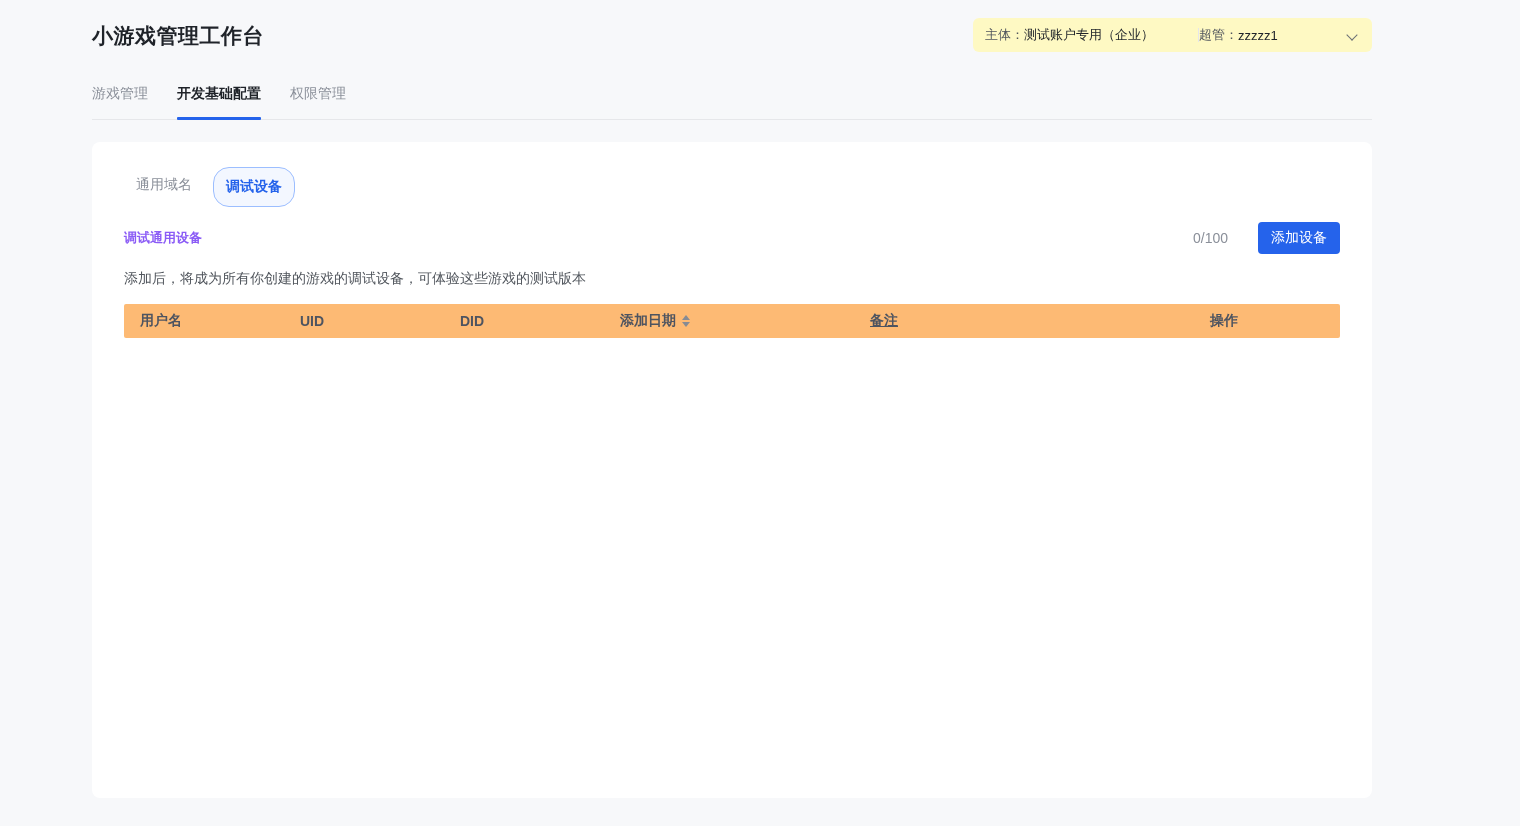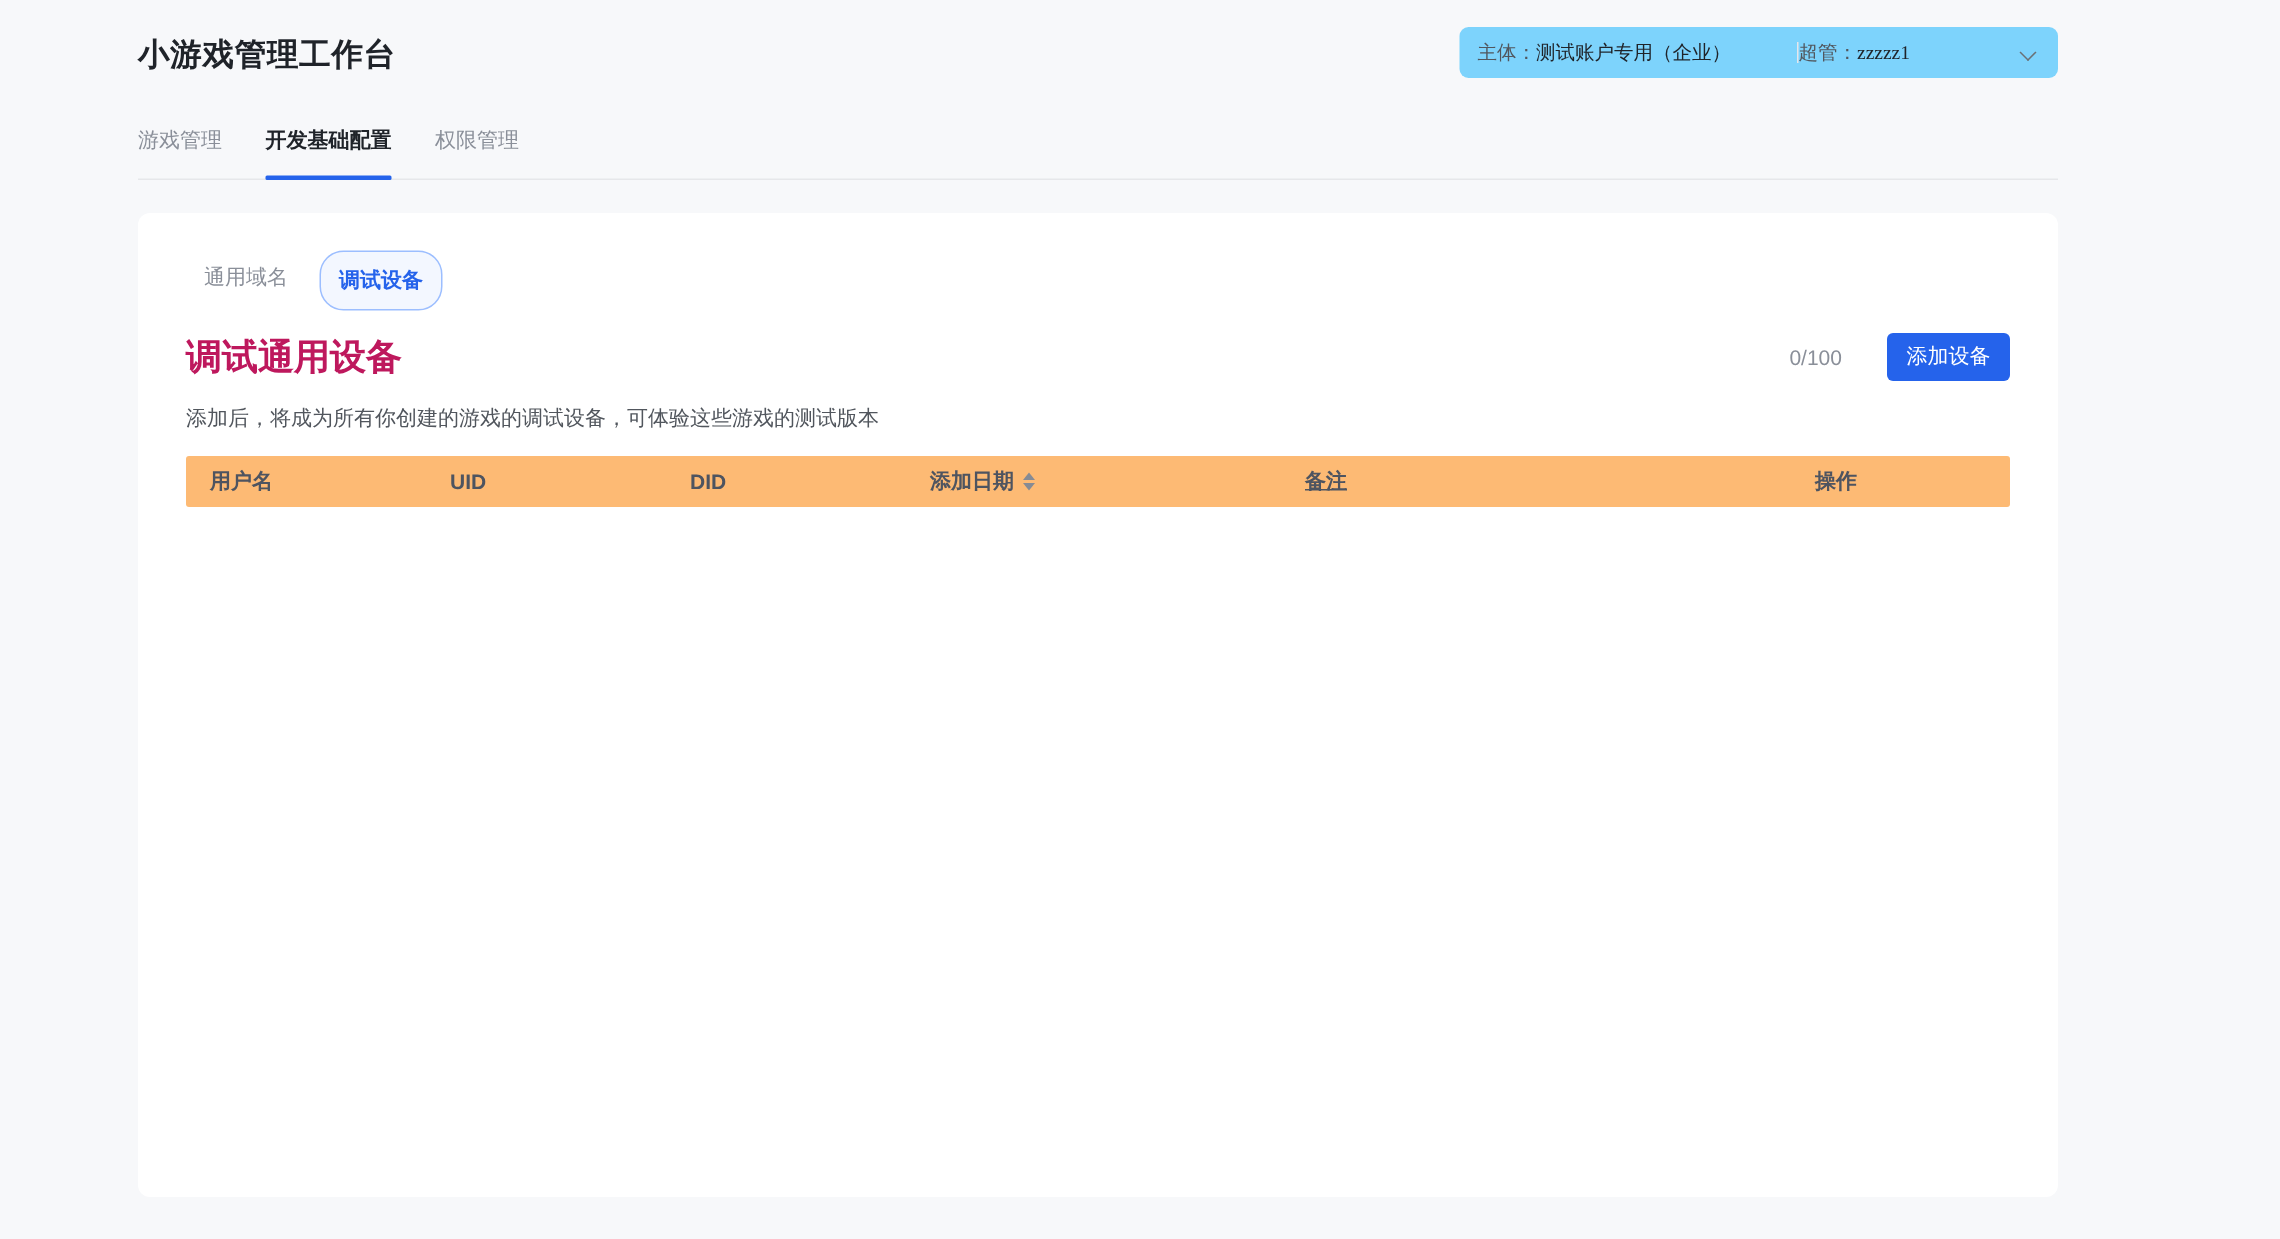--- a/index.html
+++ b/index.html
@@ -12,28 +12,28 @@
   }
   .page { position: relative; width: 1520px; height: 826px; overflow: hidden; }
 
   
   .page-title {
     position: absolute; left: 92px; top: 22px;
     font-size: 21px; font-weight: 700; color: #1f2329; letter-spacing: .5px;
   }
   .account-box {
     position: absolute; left: 973px; top: 18px; width: 399px; height: 34px;
-    background: #7dd3fc; border-radius: 6px;
+    background: #fef9c3; border-radius: 6px;
     display: flex; align-items: center; padding: 0 14px 0 12px;
     font-size: 13px; cursor: pointer;
   }
   .account-group { display: flex; align-items: center; white-space: nowrap; }
   .account-group.first { flex: 0 0 213px; }
   .account-label { color: #51565d; }
-  .account-value { color: #1f2329; font-family: Liberation Serif, serif; }
+  .account-value { color: #1f2329; }
   .account-divider { width: 1px; height: 14px; background: #e5e6eb; }
   .account-group.second { }
   .chevron-down {
     margin-left: auto; width: 10px; height: 10px; position: relative;
   }
   .chevron-down::before {
     content: ""; position: absolute; left: 0; top: 1px;
     width: 7px; height: 7px;
     border-right: 1.6px solid #6b7075; border-bottom: 1.6px solid #6b7075;
     transform: rotate(45deg);
@@ -67,21 +67,21 @@
     position: absolute; left: 121px; top: 25px; height: 40px;
     display: inline-flex; align-items: center; padding: 0 12px;
     border: 1px solid #9cbeff; border-radius: 16px; background: #f3f7ff;
     color: #2563eb; font-size: 14px; font-weight: 600; cursor: pointer;
   }
 
   .section-row {
     position: absolute; left: 32px; right: 32px; top: 80px; height: 32px;
     display: flex; align-items: center;
   }
-  .section-title { font-size: 24px; font-weight: 700; color: #be185d; }
+  .section-title { font-size: 13px; font-weight: 700; color: #8b5cf6; }
   .section-count { margin-left: auto; font-size: 14px; color: #8a8f99; }
   .add-btn {
     margin-left: 30px; height: 32px; padding: 0 13px;
     background: #2563eb; color: #ffffff; font-size: 14px;
     border: none; border-radius: 4px; cursor: pointer;
     display: inline-flex; align-items: center;
     font-family: "Liberation Sans", "DejaVu Sans", sans-serif;
   }
   .section-desc {
     position: absolute; left: 32px; top: 128px;

